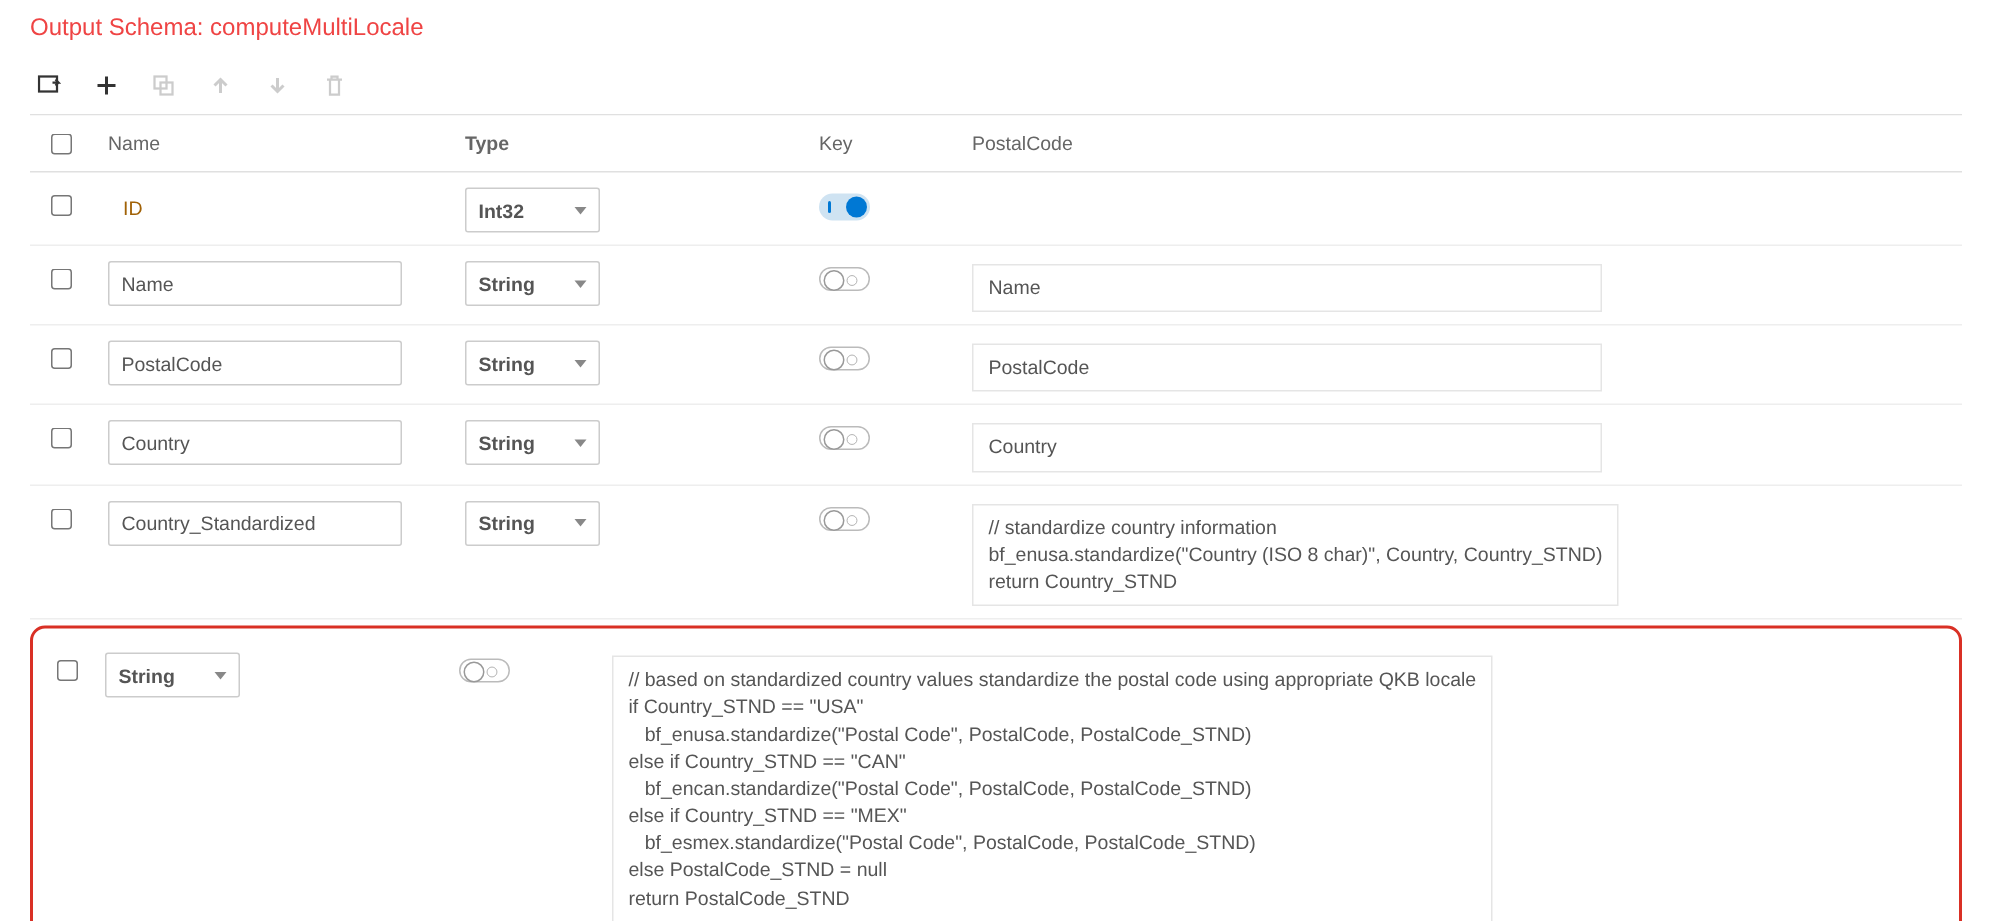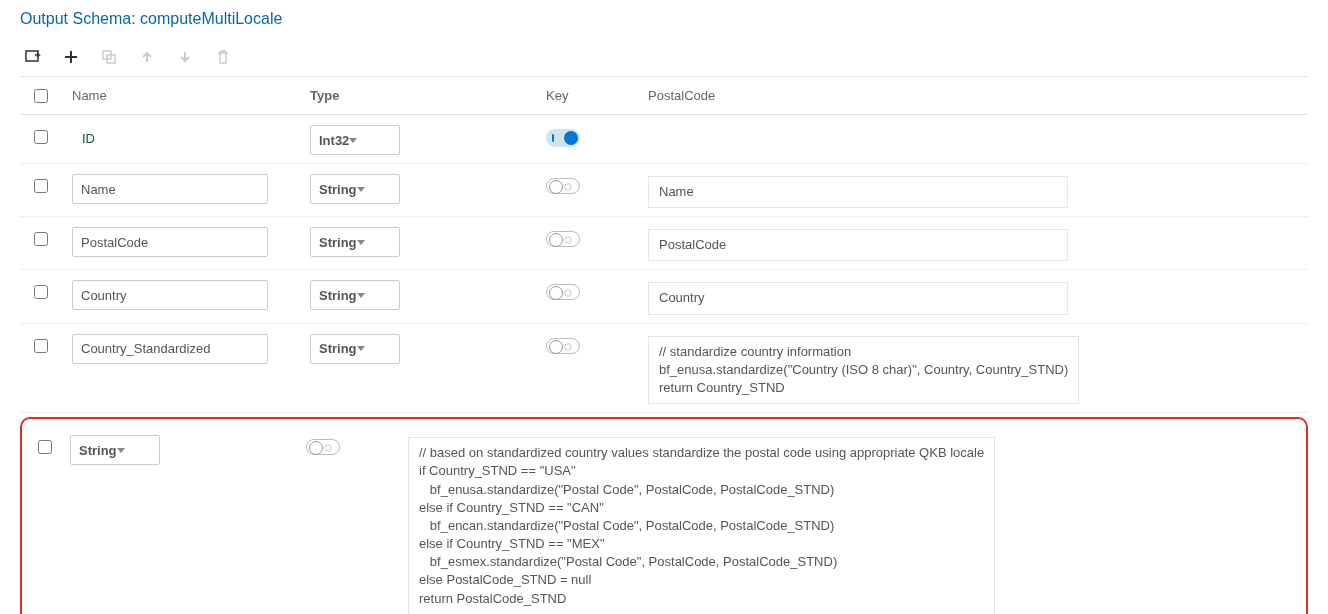--- a/index.html
+++ b/index.html
@@ -5,21 +5,21 @@
   * { box-sizing: border-box; }
   body {
     margin: 0;
     font-family: -apple-system, BlinkMacSystemFont, "Segoe UI", Arial, sans-serif;
     font-size: 13px;
     color: #555;
     background: #fff;
     padding: 10px 20px;
   }
   .title {
-    color: #0369a1;
+    color: #ef4444;
     font-size: 16px;
     font-weight: 400;
     margin-bottom: 20px;
   }
   .toolbar {
     display: flex;
     gap: 20px;
     align-items: center;
     margin-bottom: 10px;
     padding-left: 4px;
@@ -72,31 +72,32 @@
     width: 196px;
     height: 30px;
     border: 1px solid #ccc;
     border-radius: 2px;
     padding: 0 8px;
     font-size: 13px;
     color: #555;
     background: #fff;
   }
   .name-static {
-    color: #14532d;
+    color: #a16207;
     padding-left: 10px;
     padding-top: 6px;
   }
   .type-select {
     width: 90px;
     height: 30px;
     border: 1px solid #ccc;
     border-radius: 2px;
     display: inline-flex;
     align-items: center;
+    justify-content: space-between;
     padding: 0 8px;
     font-size: 13px;
     color: #555;
     background: #fff;
     cursor: pointer;
   }
   .type-select .caret {
     width: 0; height: 0;
     border-left: 4px solid transparent;
     border-right: 4px solid transparent;

